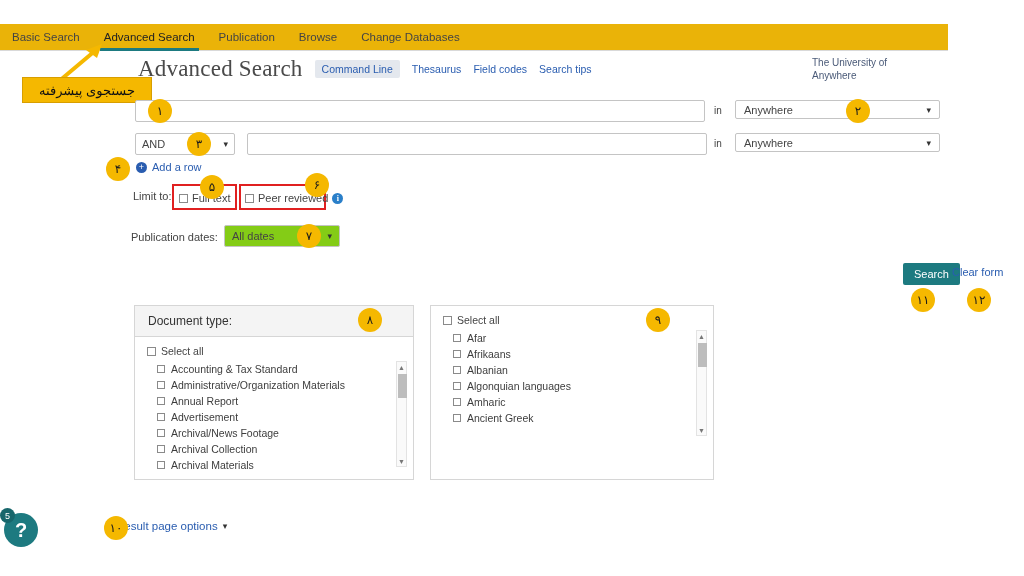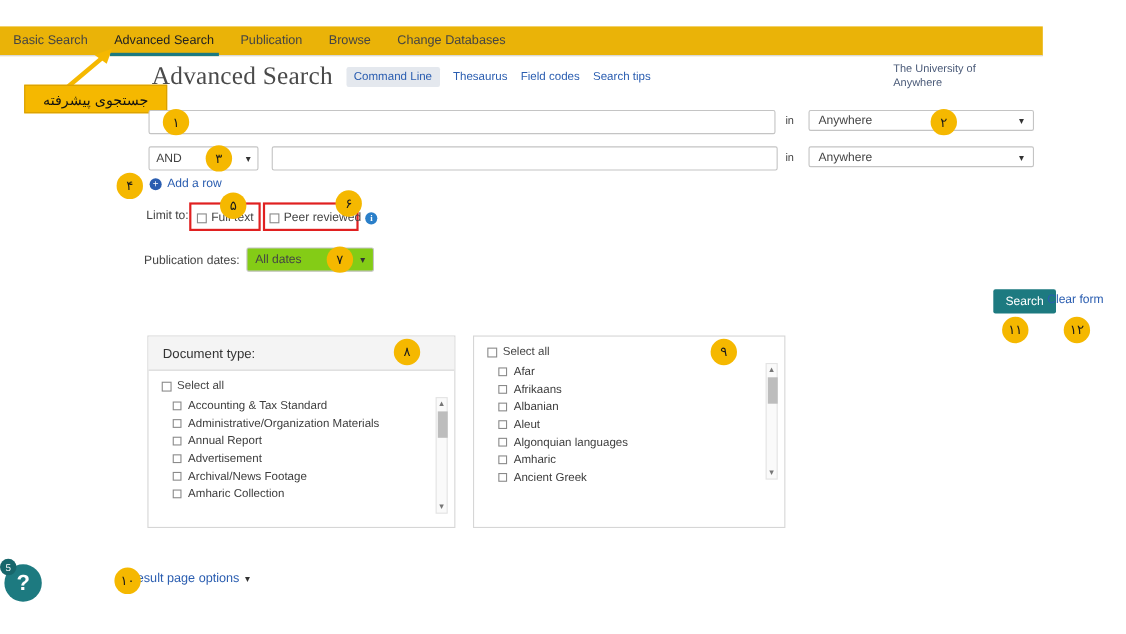--- a/index.html
+++ b/index.html
@@ -336,21 +336,25 @@
     <div class="facet-item">
         <span class="chk"></span>
         <span>Advertisement</span>
       </div>
     <div class="facet-item">
         <span class="chk"></span>
         <span>Archival/News Footage</span>
       </div>
     <div class="facet-item">
         <span class="chk"></span>
-        <span>Amharic Collection</span>
+        <span>Archival Collection</span>
+      </div>
+    <div class="facet-item">
+        <span class="chk"></span>
+        <span>Archival Materials</span>
       </div>
     <div class="scrollbar">
       <div class="sb-arrow">▲</div>
       <div class="sb-thumb"></div>
       <div class="sb-arrow bottom">▼</div>
     </div>
   </div>
 </div>
 
 <div class="panel lang">
@@ -363,24 +367,20 @@
         <span class="chk"></span>
         <span>Afar</span>
       </div>
     <div class="facet-item">
         <span class="chk"></span>
         <span>Afrikaans</span>
       </div>
     <div class="facet-item">
         <span class="chk"></span>
         <span>Albanian</span>
-      </div>
-    <div class="facet-item">
-        <span class="chk"></span>
-        <span>Aleut</span>
       </div>
     <div class="facet-item">
         <span class="chk"></span>
         <span>Algonquian languages</span>
       </div>
     <div class="facet-item">
         <span class="chk"></span>
         <span>Amharic</span>
       </div>
     <div class="facet-item">

